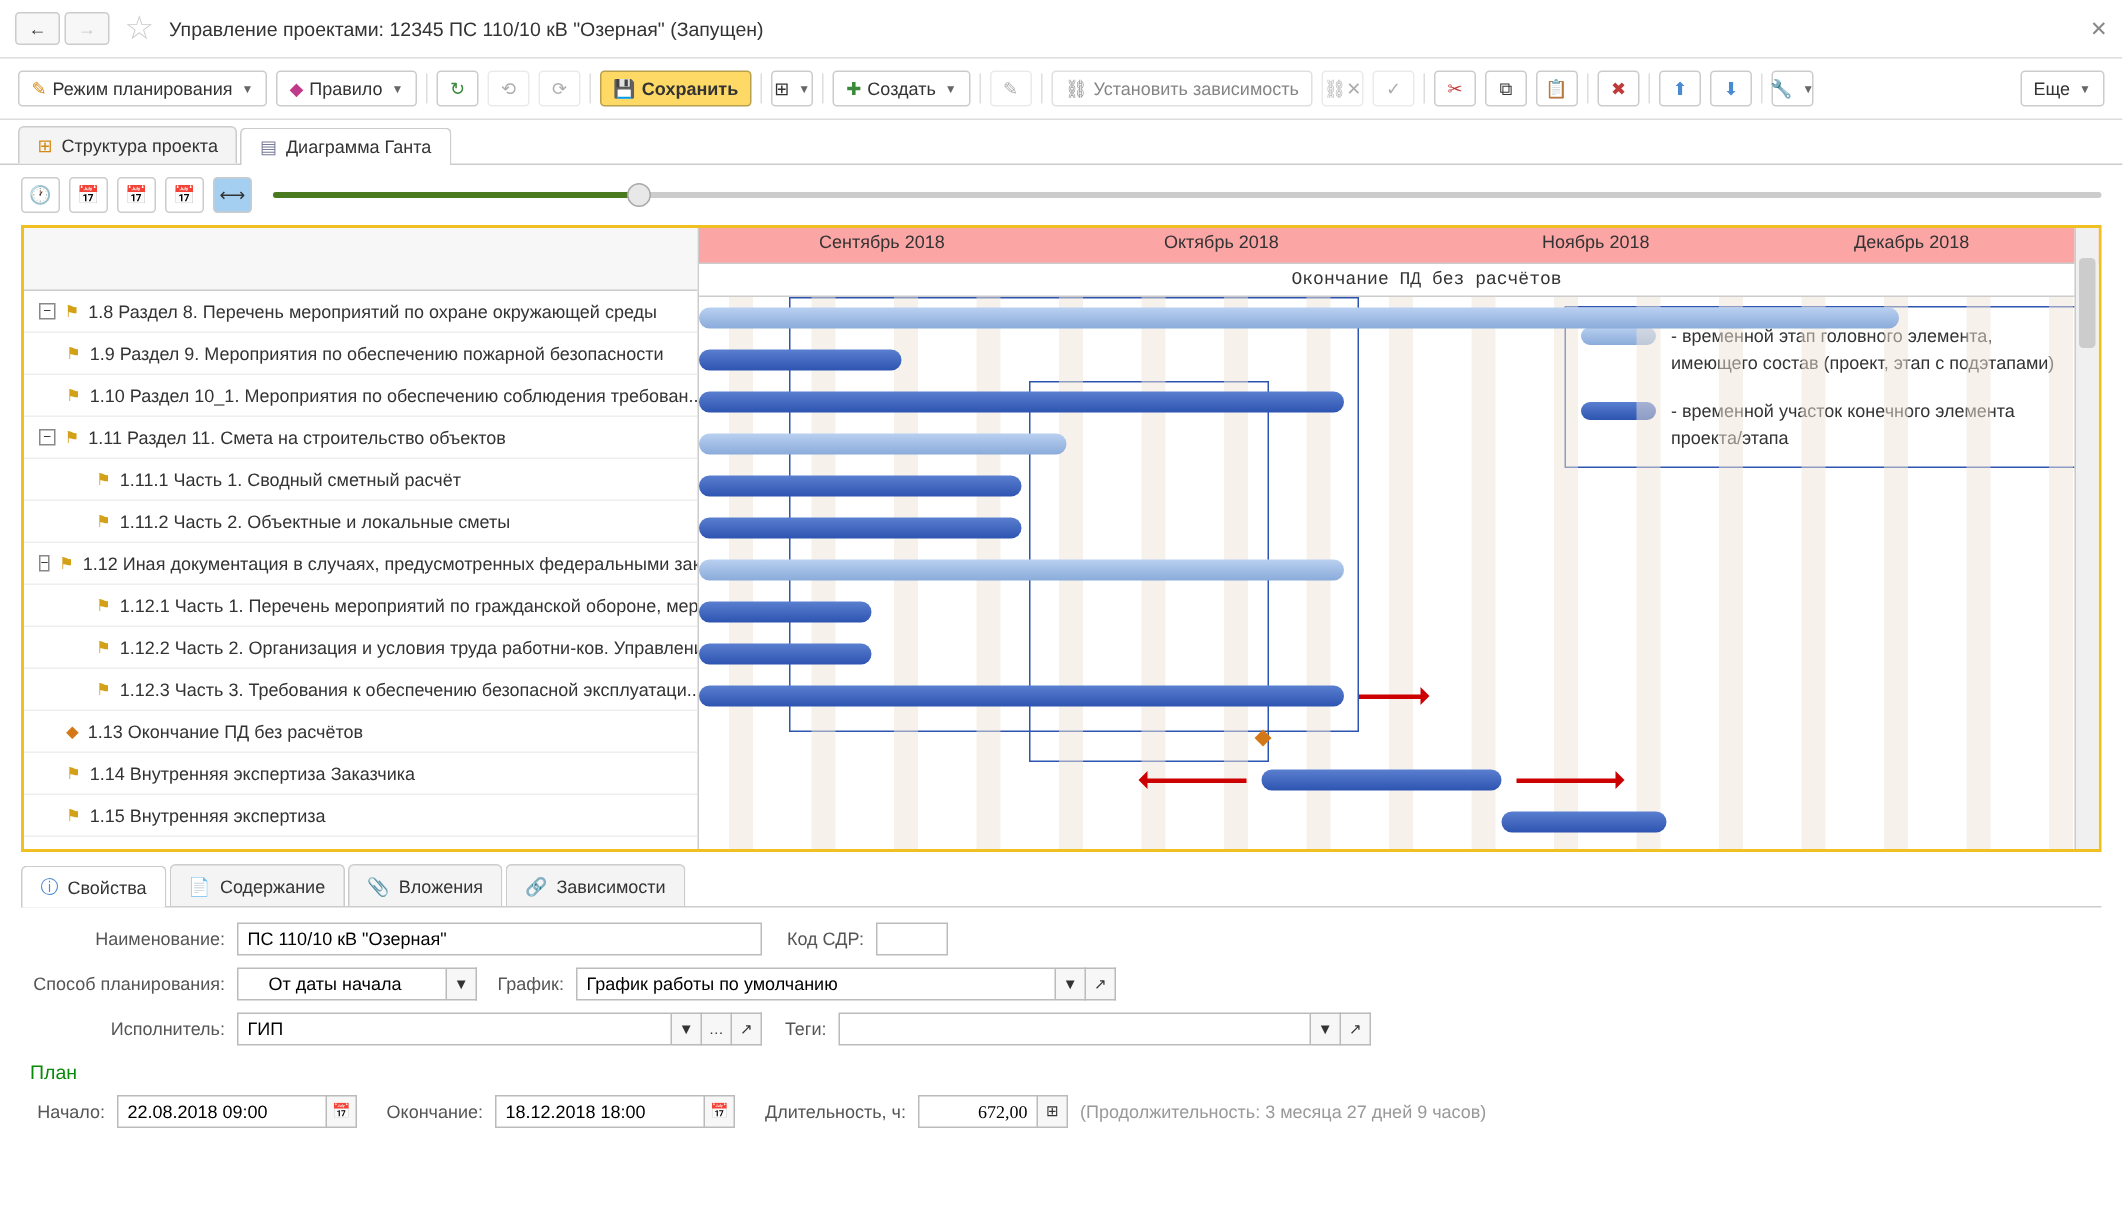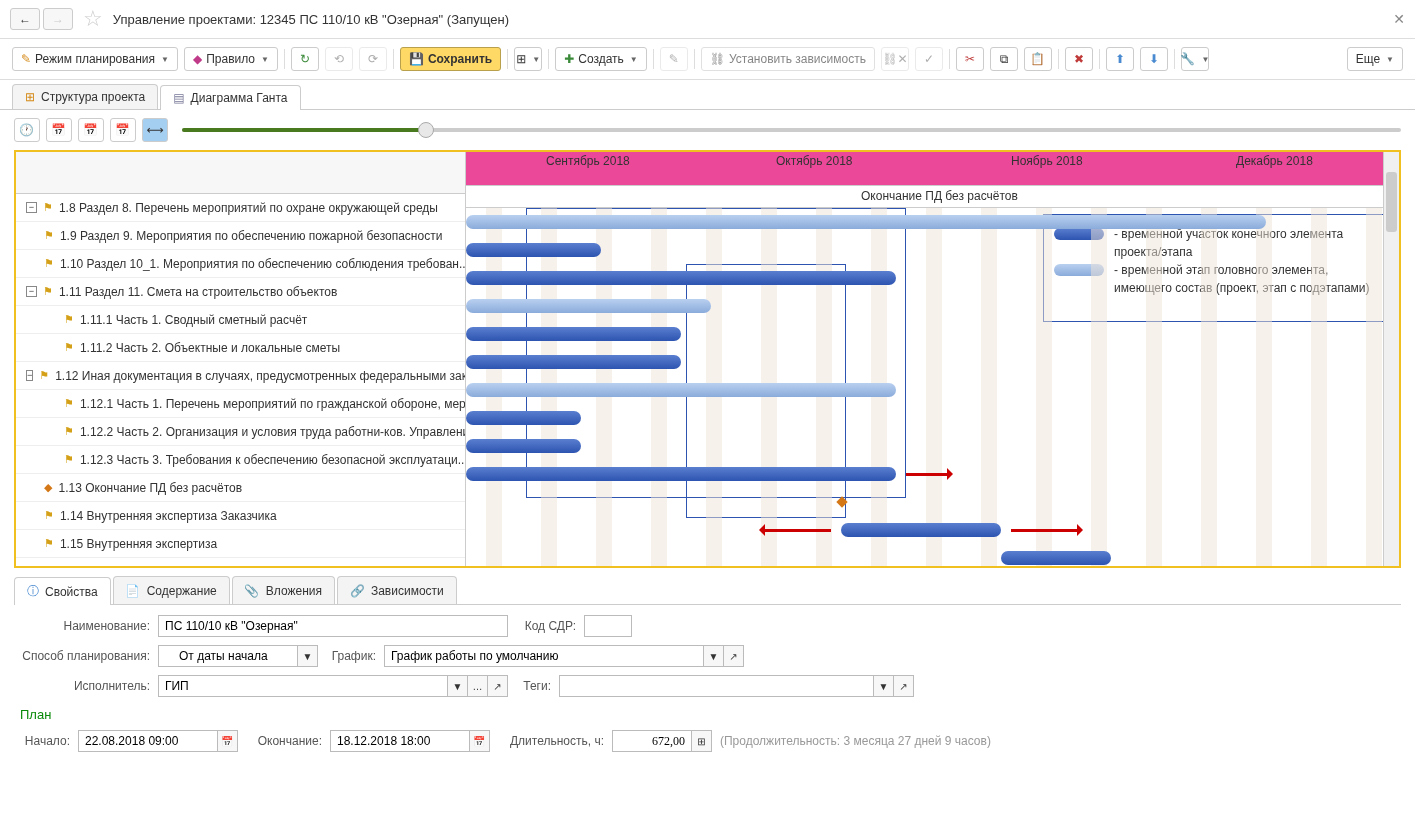--- a/index.html
+++ b/index.html
@@ -32,23 +32,23 @@
 .gantt-left { width: 450px; border-right: 1px solid #ccc; overflow: hidden; background: #fff; }
 .gantt-left-header { height: 42px; border-bottom: 1px solid #ccc; background: #f7f7f7; }
 .gantt-row { height: 28px; border-bottom: 1px solid #eee; display: flex; align-items: center; padding-left: 28px; gap: 6px; font-size: 12px; white-space: nowrap; overflow: hidden; text-overflow: ellipsis; }
 .gantt-row.expand { padding-left: 10px; }
 .gantt-row.indent1 { padding-left: 48px; }
 .exp-icon { width: 11px; height: 11px; border: 1px solid #888; font-size: 9px; display: flex; align-items: center; justify-content: center; line-height: 1; }
 .flag-icon { color: #d4a017; font-size: 11px; }
 .milestone-icon { color: #d47817; font-size: 11px; }
 
 .gantt-right { flex: 1; position: relative; overflow: hidden; background: #fff; }
-.gantt-timeline-header { height: 34px; border-bottom: 1px solid #ccc; position: relative; background: #ec4899; font-size: 12px; }
+.gantt-timeline-header { height: 24px; border-bottom: 1px solid #ccc; position: relative; background: #fca5a5; font-size: 12px; }
 .month-label { position: absolute; top: 2px; }
-.gantt-sub-header { height: 22px; border-bottom: 1px solid #ccc; position: relative; font-size: 12px; }
+.gantt-sub-header { height: 22px; border-bottom: 1px solid #ccc; position: relative; font-size: 12px; font-family: Liberation Mono, monospace; }
 .milestone-label { position: absolute; left: 395px; top: 3px; }
 .gantt-body { position: relative; height: 370px; }
 .gantt-stripe { position: absolute; top: 0; bottom: 0; background: #f0e4d7; opacity: 0.5; }
 .gantt-bar-row { position: absolute; left: 0; right: 0; height: 28px; }
 .bar { position: absolute; height: 14px; top: 7px; border-radius: 7px; }
 .bar.solid { background: linear-gradient(#5a7fd0, #2d54b0); }
 .bar.light { background: linear-gradient(#b9d0f0, #8aabda); }
 .milestone-marker { position: absolute; width: 8px; height: 8px; background: #d47817; transform: rotate(45deg); top: 10px; }
 .dep-select { position: absolute; border: 1px solid #2d54b0; }
 .arrow-red { position: absolute; height: 3px; background: #c00; }
@@ -234,39 +234,39 @@
         <div class="gantt-row">
           <span class="flag-icon">⚑</span>
           <span>1.15 Внутренняя экспертиза</span>
         </div>
       </div>
   </div>
   <div class="gantt-right">
     <div class="gantt-timeline-header" id="timeline-header">
         <span class="month-label" style="left: 80px;">Сентябрь 2018</span>
         <span class="month-label" style="left: 310px;">Октябрь 2018</span>
-        <span class="month-label" style="left: 545px;">Ноябрь 2018</span>
+        <span class="month-label" style="left: 562px;">Ноябрь 2018</span>
         <span class="month-label" style="left: 770px;">Декабрь 2018</span>
       </div>
     <div class="gantt-sub-header">
       <span class="milestone-label">Окончание ПД без расчётов</span>
     </div>
     <div class="gantt-body" id="gantt-body">
 
       <div class="dep-select" style="left:60px;top:0;width:380px;height:290px;"></div>
       <div class="dep-select" style="left:220px;top:56px;width:160px;height:254px;"></div>
 
       <div class="legend">
+        <div class="legend-row">
+          <div class="legend-swatch" style="background:linear-gradient(#b9d0f0,#8aabda)"></div>
+          <div>- временной этап головного элемента, имеющего состав (проект, этап с подэтапами)</div>
+        </div>
         <div class="legend-row" style="margin-bottom:0">
           <div class="legend-swatch" style="background:linear-gradient(#5a7fd0,#2d54b0)"></div>
           <div>- временной участок конечного элемента проекта/этапа</div>
-        </div>
-        <div class="legend-row">
-          <div class="legend-swatch" style="background:linear-gradient(#b9d0f0,#8aabda)"></div>
-          <div>- временной этап головного элемента, имеющего состав (проект, этап с подэтапами)</div>
         </div>
       </div>
     <div class="gantt-stripe" style="left: 20px; width: 16px;"></div>
         <div class="gantt-stripe" style="left: 75px; width: 16px;"></div>
         <div class="gantt-stripe" style="left: 130px; width: 16px;"></div>
         <div class="gantt-stripe" style="left: 185px; width: 16px;"></div>
         <div class="gantt-stripe" style="left: 240px; width: 16px;"></div>
         <div class="gantt-stripe" style="left: 295px; width: 16px;"></div>
         <div class="gantt-stripe" style="left: 350px; width: 16px;"></div>
         <div class="gantt-stripe" style="left: 405px; width: 16px;"></div>

